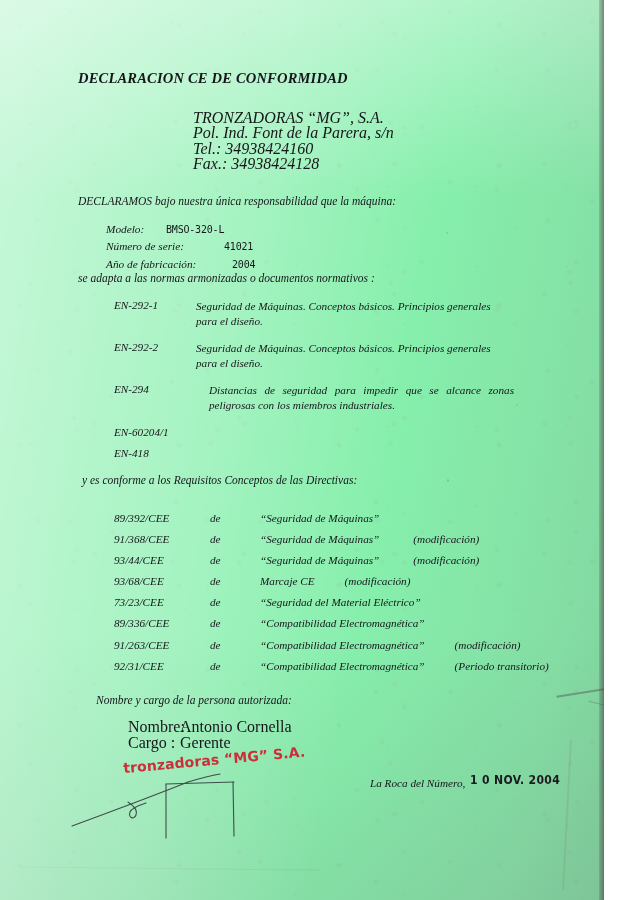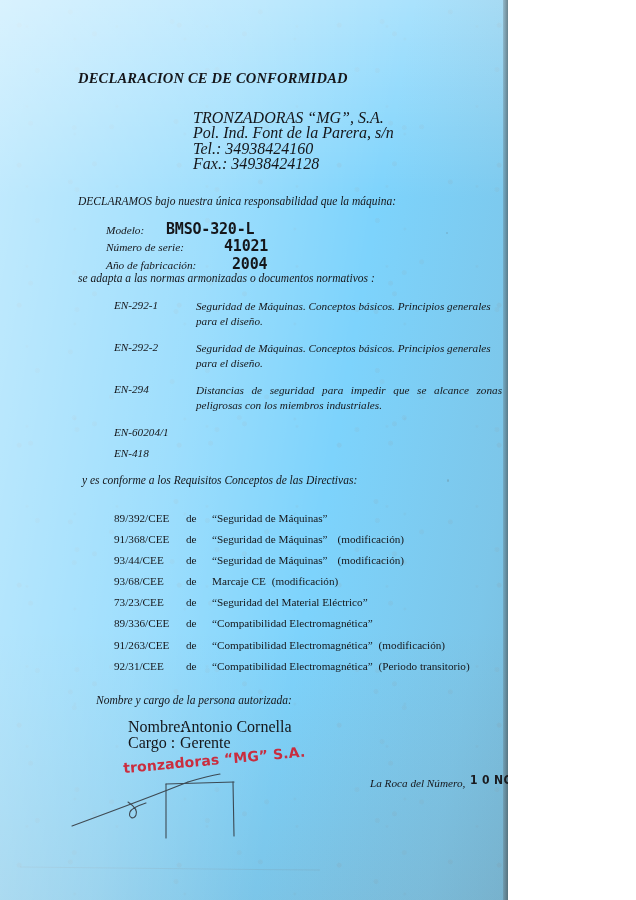--- a/index.html
+++ b/index.html
@@ -7,24 +7,24 @@
     padding: 0;
     background: #ffffff;
   }
   body {
     font-family: "Liberation Serif", "DejaVu Serif", serif;
   }
 
   
   #page {
     position: relative;
-    width: 508px;
+    width: 604px;
     height: 900px;
     overflow: hidden;
-    background: #7dd3fc;
+    background: #86efac;
   }
   
   #paper-grain {
     position: absolute;
     inset: 0;
     background-image:
       radial-gradient(circle at 12% 18%, rgba(150,150,148,.12) 0 2px, transparent 3px),
       radial-gradient(circle at 37% 7%,  rgba(150,150,148,.10) 0 2px, transparent 3px),
       radial-gradient(circle at 63% 26%, rgba(150,150,148,.10) 0 2px, transparent 3px),
       radial-gradient(circle at 82% 12%, rgba(150,150,148,.09) 0 2px, transparent 3px),
@@ -121,22 +121,22 @@
   .machine-row {
     display: flex;
     align-items: baseline;
     white-space: nowrap;
   }
   .machine-row .m-label {
     font-style: italic;
   }
   .machine-row .m-value {
     font-family: "DejaVu Sans Mono", "Liberation Mono", monospace;
-    font-weight: bold;
-    font-size: 15px;
+    font-weight: normal;
+    font-size: 10px;
     letter-spacing: -0.2px;
     margin-left: 8px;
   }
   .machine-row.r-modelo .m-label { width: 52px; }
   .machine-row.r-serie  .m-label { width: 110px; }
   .machine-row.r-anio   .m-label { width: 118px; }
 
   .se-adapta {
     position: absolute;
     left: 78px;
@@ -186,20 +186,22 @@
     position: absolute;
     left: 114px;
     top: 508px;
     font-size: 11.2px;
     line-height: 21.1px;
   }
   .dir-row {
     display: flex;
     align-items: flex-start;
     white-space: nowrap;
+    font-style: italic;
+    gap: 24px;
   }
   .dir-code { flex: 0 0 72px; }
   .dir-de   { flex: 0 0 26px; }
   .dir-name { }
   .dir-mod  { margin-left: 10px; }
 
   .nombre-cargo-heading {
     position: absolute;
     left: 84px;
     top: 694px;
@@ -314,21 +316,21 @@
       <div class="std-row">
         <span class="std-code">EN-292-1</span>
         <span class="std-text" style="width:306px;">Seguridad de Máquinas. Conceptos básicos. Principios generales para el diseño.</span>
       </div>
       <div class="std-row">
         <span class="std-code">EN-292-2</span>
         <span class="std-text" style="width:306px;">Seguridad de Máquinas. Conceptos básicos. Principios generales para el diseño.</span>
       </div>
       <div class="std-row">
         <span class="std-code">EN-294</span>
-        <span class="std-text justify" style="width:306px;">Distancias de seguridad para impedir que se alcance zonas peligrosas con los miembros industriales.</span>
+        <span class="std-text justify" style="width:306px;margin-left:13px;">Distancias de seguridad para impedir que se alcance zonas peligrosas con los miembros industriales.</span>
       </div>
       <div class="std-row tight">
         <span class="std-code">EN-60204/1</span>
       </div>
       <div class="std-row">
         <span class="std-code">EN-418</span>
       </div>
     </div>
 
     <div class="y-es-conforme">y es conforme a los Requisitos Conceptos de las Directivas:</div>

